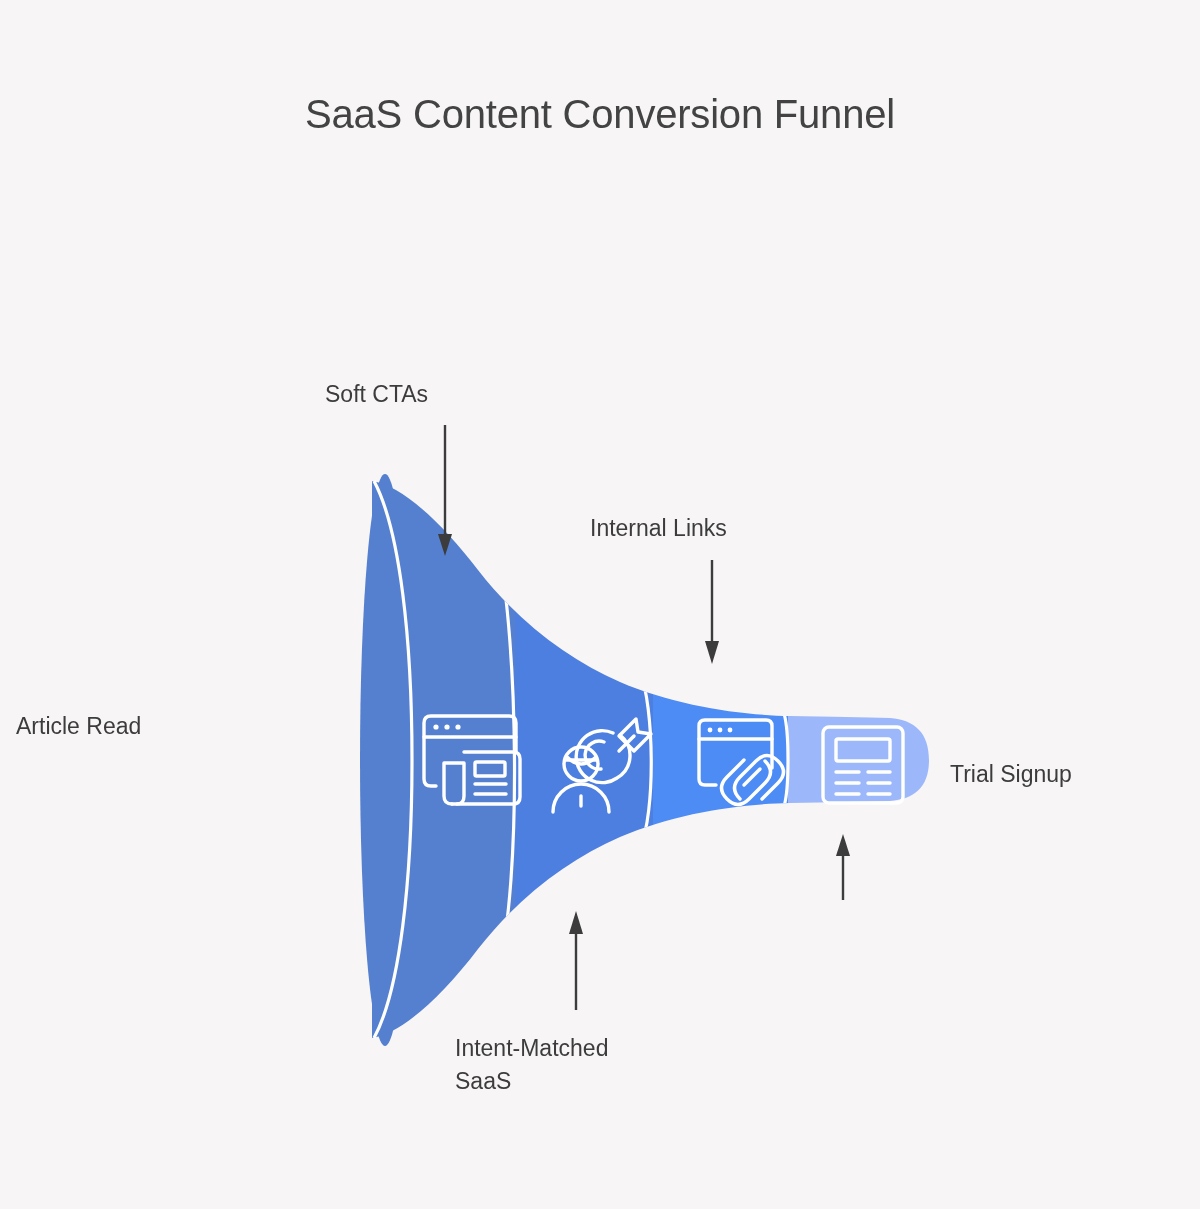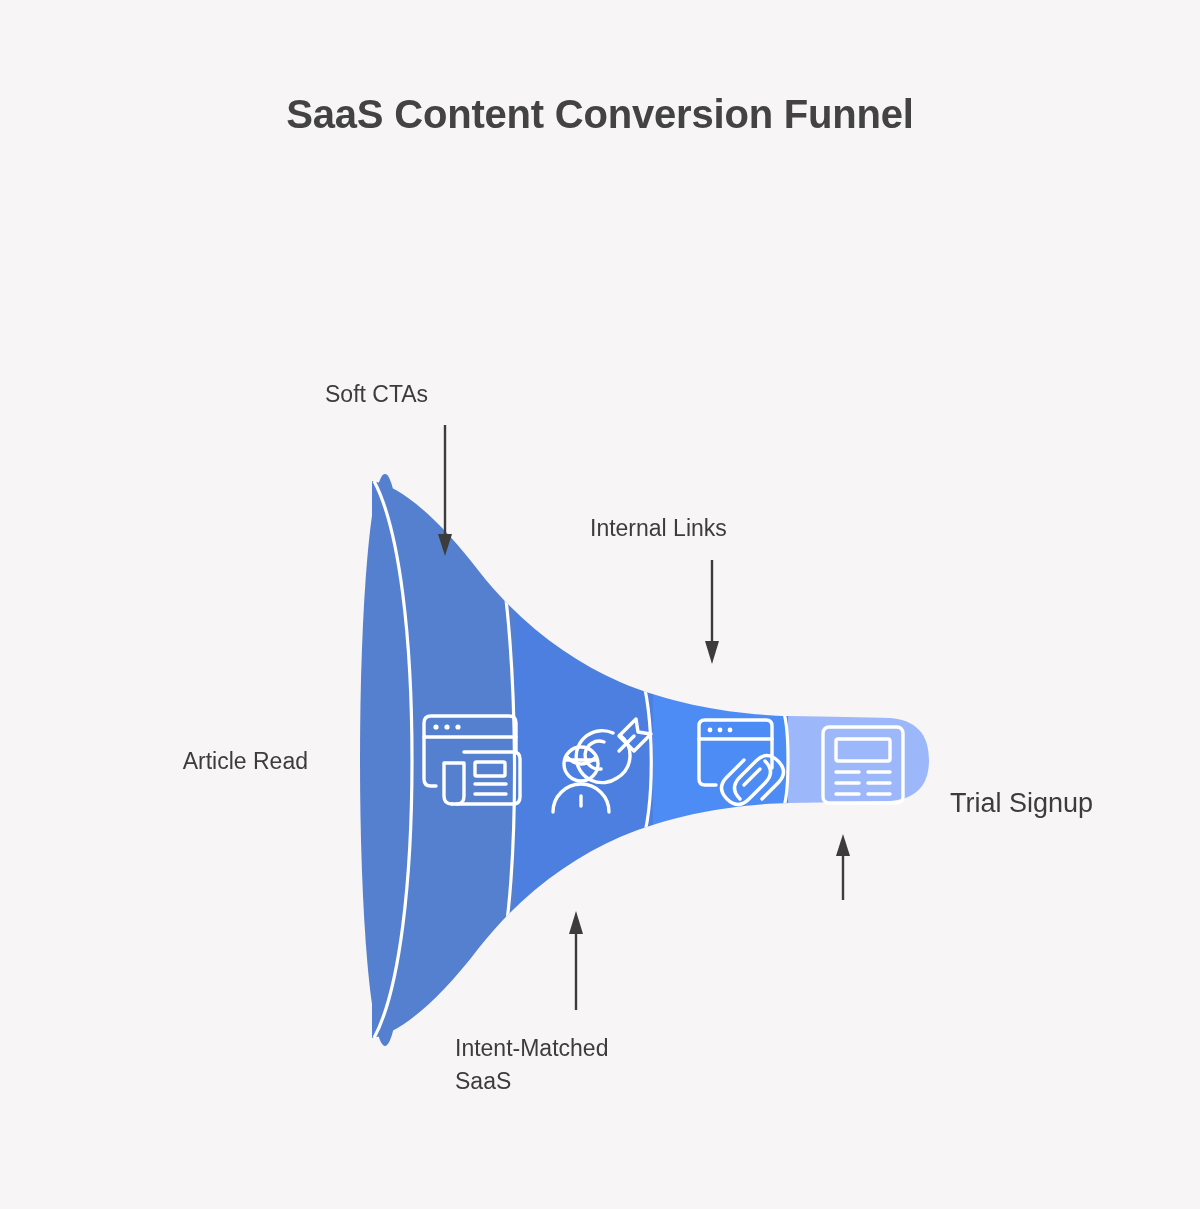--- a/index.html
+++ b/index.html
@@ -20,21 +20,21 @@
     width: 1200px;
     height: 1209px;
   }
   #chart-title {
     position: absolute;
     left: 0;
     top: 92px;
     width: 1200px;
     text-align: center;
     font-size: 40px;
-    font-weight: bold;
+    font-weight: normal;
     color: #434343;
     letter-spacing: -0.2px;
     line-height: 1.1;
   }
   .funnel-svg {
     position: absolute;
     left: 0;
     top: 0;
     width: 1200px;
     height: 1209px;
@@ -45,33 +45,32 @@
     color: #3c3c3c;
     line-height: 1.42;
     white-space: pre-line;
   }
   .ann-center { text-align: left; }
 
   
   #label-start {
     position: absolute;
     left: 16px;
-    top: 748px;
+    top: 713px;
     width: 292px;
-    text-align: right;
     font-size: 23px;
     color: #3c3c3c;
   }
   #label-end {
     position: absolute;
     left: 950px;
-    top: 788px;
+    top: 761px;
     width: 240px;
     text-align: left;
-    font-size: 27px;
+    font-size: 23px;
     color: #3c3c3c;
   }
   
   #ann-0 { left: 325px; top: 378px; width: 240px; }
   #ann-1 { left: 455px; top: 1032px; width: 240px; }
   #ann-2 { left: 590px; top: 512px; width: 240px; }
   #ann-3 { left: 723px; top: 921px; width: 240px; }
 </style>
 </head>
 <body style="background: rgb(247, 245, 245);">

